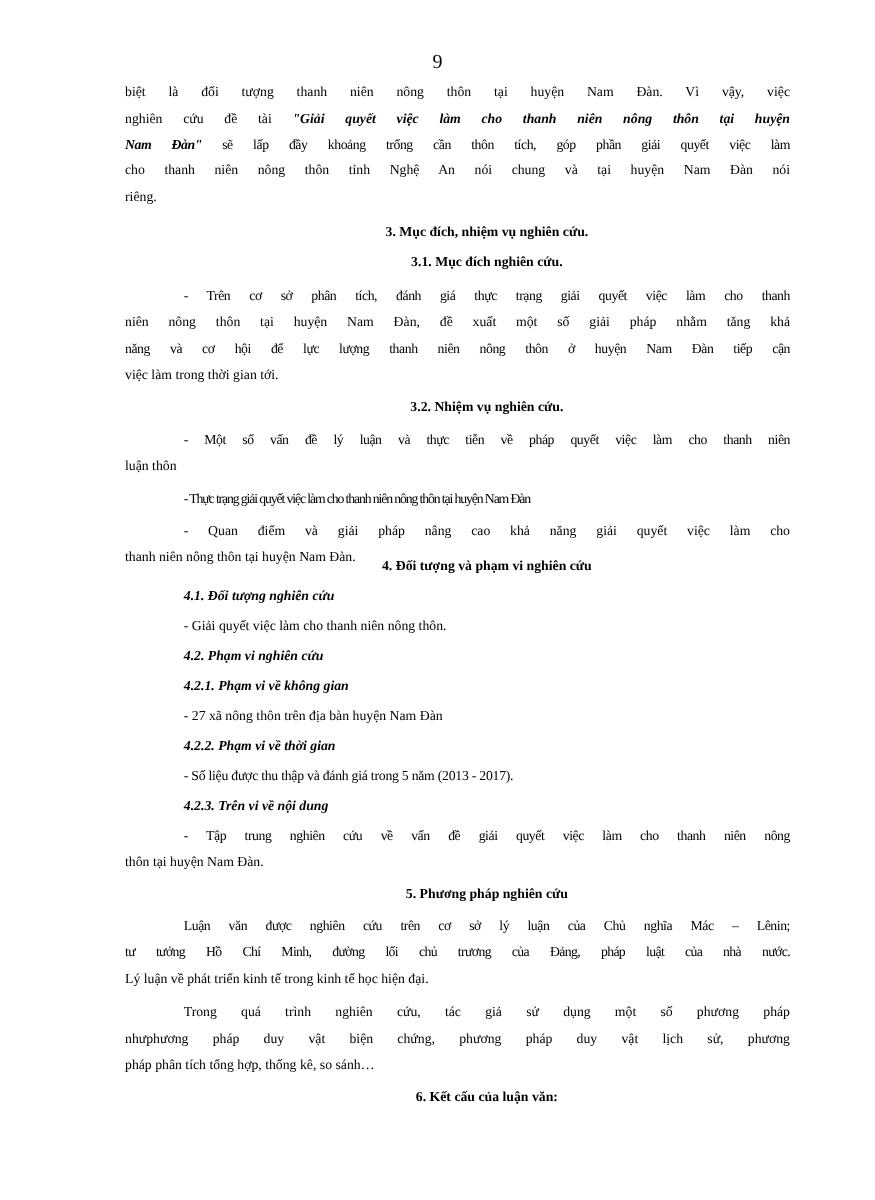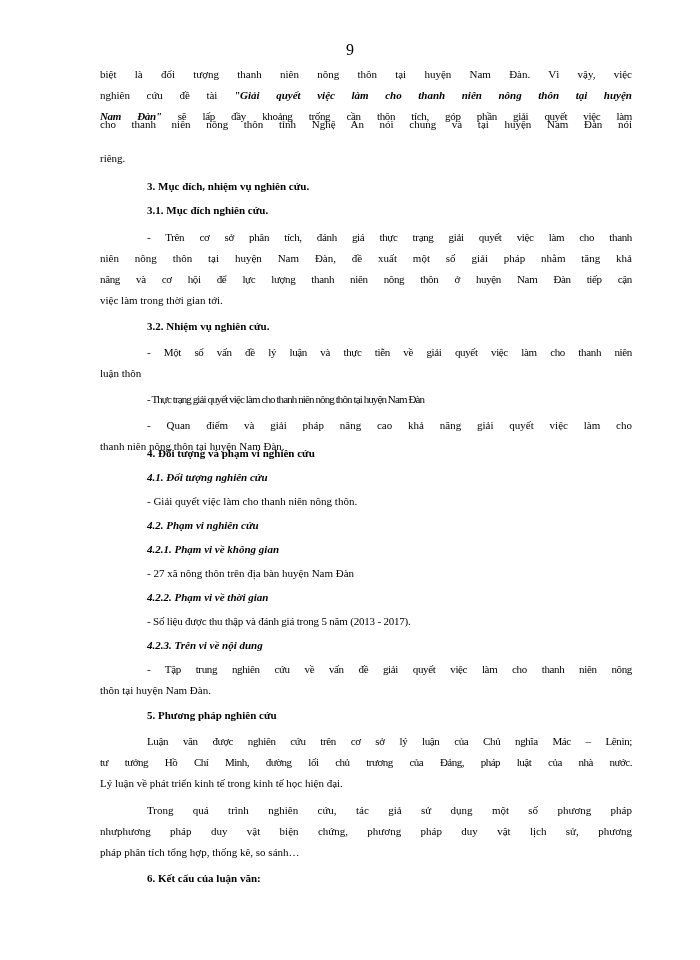--- a/index.html
+++ b/index.html
@@ -3,51 +3,51 @@
 <meta charset="utf-8">
 <style>
   html, body { margin: 0; padding: 0; background: #ffffff; }
   body { width: 700px; height: 960px; position: relative; overflow: hidden;
          font-family: "Liberation Serif", "DejaVu Serif", serif; color: #000; }
   .page { position: absolute; left: 0; top: 0; width: 700px; height: 960px; background: #fff; }
   .ln { position: absolute; left: 100px; width: 532px; font-size: 11px; line-height: 20px;
         white-space: nowrap; }
   .just { text-align: justify; text-align-last: justify; }
   .ind { left: 147px; width: 485px; }
-  .b { font-weight: bold; }
+  .b { font-weight: bold; text-align: center; }
   .bi { font-weight: bold; font-style: italic; }
   .pnum { position: absolute; left: 0; width: 700px; text-align: center; top: 40px;
           font-size: 16px; line-height: 20px; }
   .tight { letter-spacing: -0.35px; }
 </style>
 </head>
 <body>
 
 <div class="page">
 
   <div class="pnum">9</div>
 
   <div>
     <div class="ln just" style="top:64px">biệt là đối tượng thanh niên nông thôn tại huyện Nam Đàn. Vì vậy, việc</div>
     <div class="ln just" style="top:85px"><span>nghiên cứu đề tài </span><span class="bi">"Giải quyết việc làm cho thanh niên nông thôn tại huyện</span></div>
     <div class="ln just tight" style="top:106px"><span class="bi">Nam Đàn"</span><span> sẽ lấp đầy khoảng trống cần thôn tích, góp phần giải quyết việc làm</span></div>
-    <div class="ln just" style="top:114px">cho thanh niên nông thôn tỉnh Nghệ An nói chung và tại huyện Nam Đàn nói</div>
+    <div class="ln just" style="top:126px">cho thanh niên nông thôn tỉnh Nghệ An nói chung và tại huyện Nam Đàn nói</div>
     <div class="ln" style="top:148px">riêng.</div>
   </div>
 
   <div>
     <div class="ln ind b" style="top:176px">3. Mục đích, nhiệm vụ nghiên cứu.</div>
     <div class="ln ind b" style="top:200px">3.1. Mục đích nghiên cứu.</div>
     <div class="ln ind just tight" style="top:227px">- Trên cơ sở phân tích, đánh giá thực trạng giải quyết việc làm cho thanh</div>
     <div class="ln just" style="top:248px">niên nông thôn tại huyện Nam Đàn, đề xuất một số giải pháp nhằm tăng khả</div>
     <div class="ln just tight" style="top:269px">năng và cơ hội để lực lượng thanh niên nông thôn ở huyện Nam Đàn tiếp cận</div>
     <div class="ln" style="top:290px">việc làm trong thời gian tới.</div>
 
     <div class="ln ind b" style="top:316px">3.2. Nhiệm vụ nghiên cứu.</div>
-    <div class="ln ind just tight" style="top:342px">- Một số vấn đề lý luận và thực tiễn về giải quyết việc làm cho thanh niên</div>
+    <div class="ln ind just tight" style="top:342px">- Một số vấn đề lý luận và thực tiễn về pháp quyết việc làm cho thanh niên</div>
     <div class="ln" style="top:363px">luận thôn</div>
     <div class="ln ind tight" style="top:389px; letter-spacing:-0.9px">- Thực trạng giải quyết việc làm cho thanh niên nông thôn tại huyện Nam Đàn</div>
     <div class="ln ind just" style="top:415px">- Quan điểm và giải pháp nâng cao khả năng giải quyết việc làm cho</div>
     <div class="ln" style="top:436px">thanh niên nông thôn tại huyện Nam Đàn.</div>
   </div>
 
   <div>
 
     <div class="ln ind b" style="top:443px">4. Đối tượng và phạm vi nghiên cứu</div>
     <div class="ln ind bi" style="top:467px">4.1. Đối tượng nghiên cứu</div>

